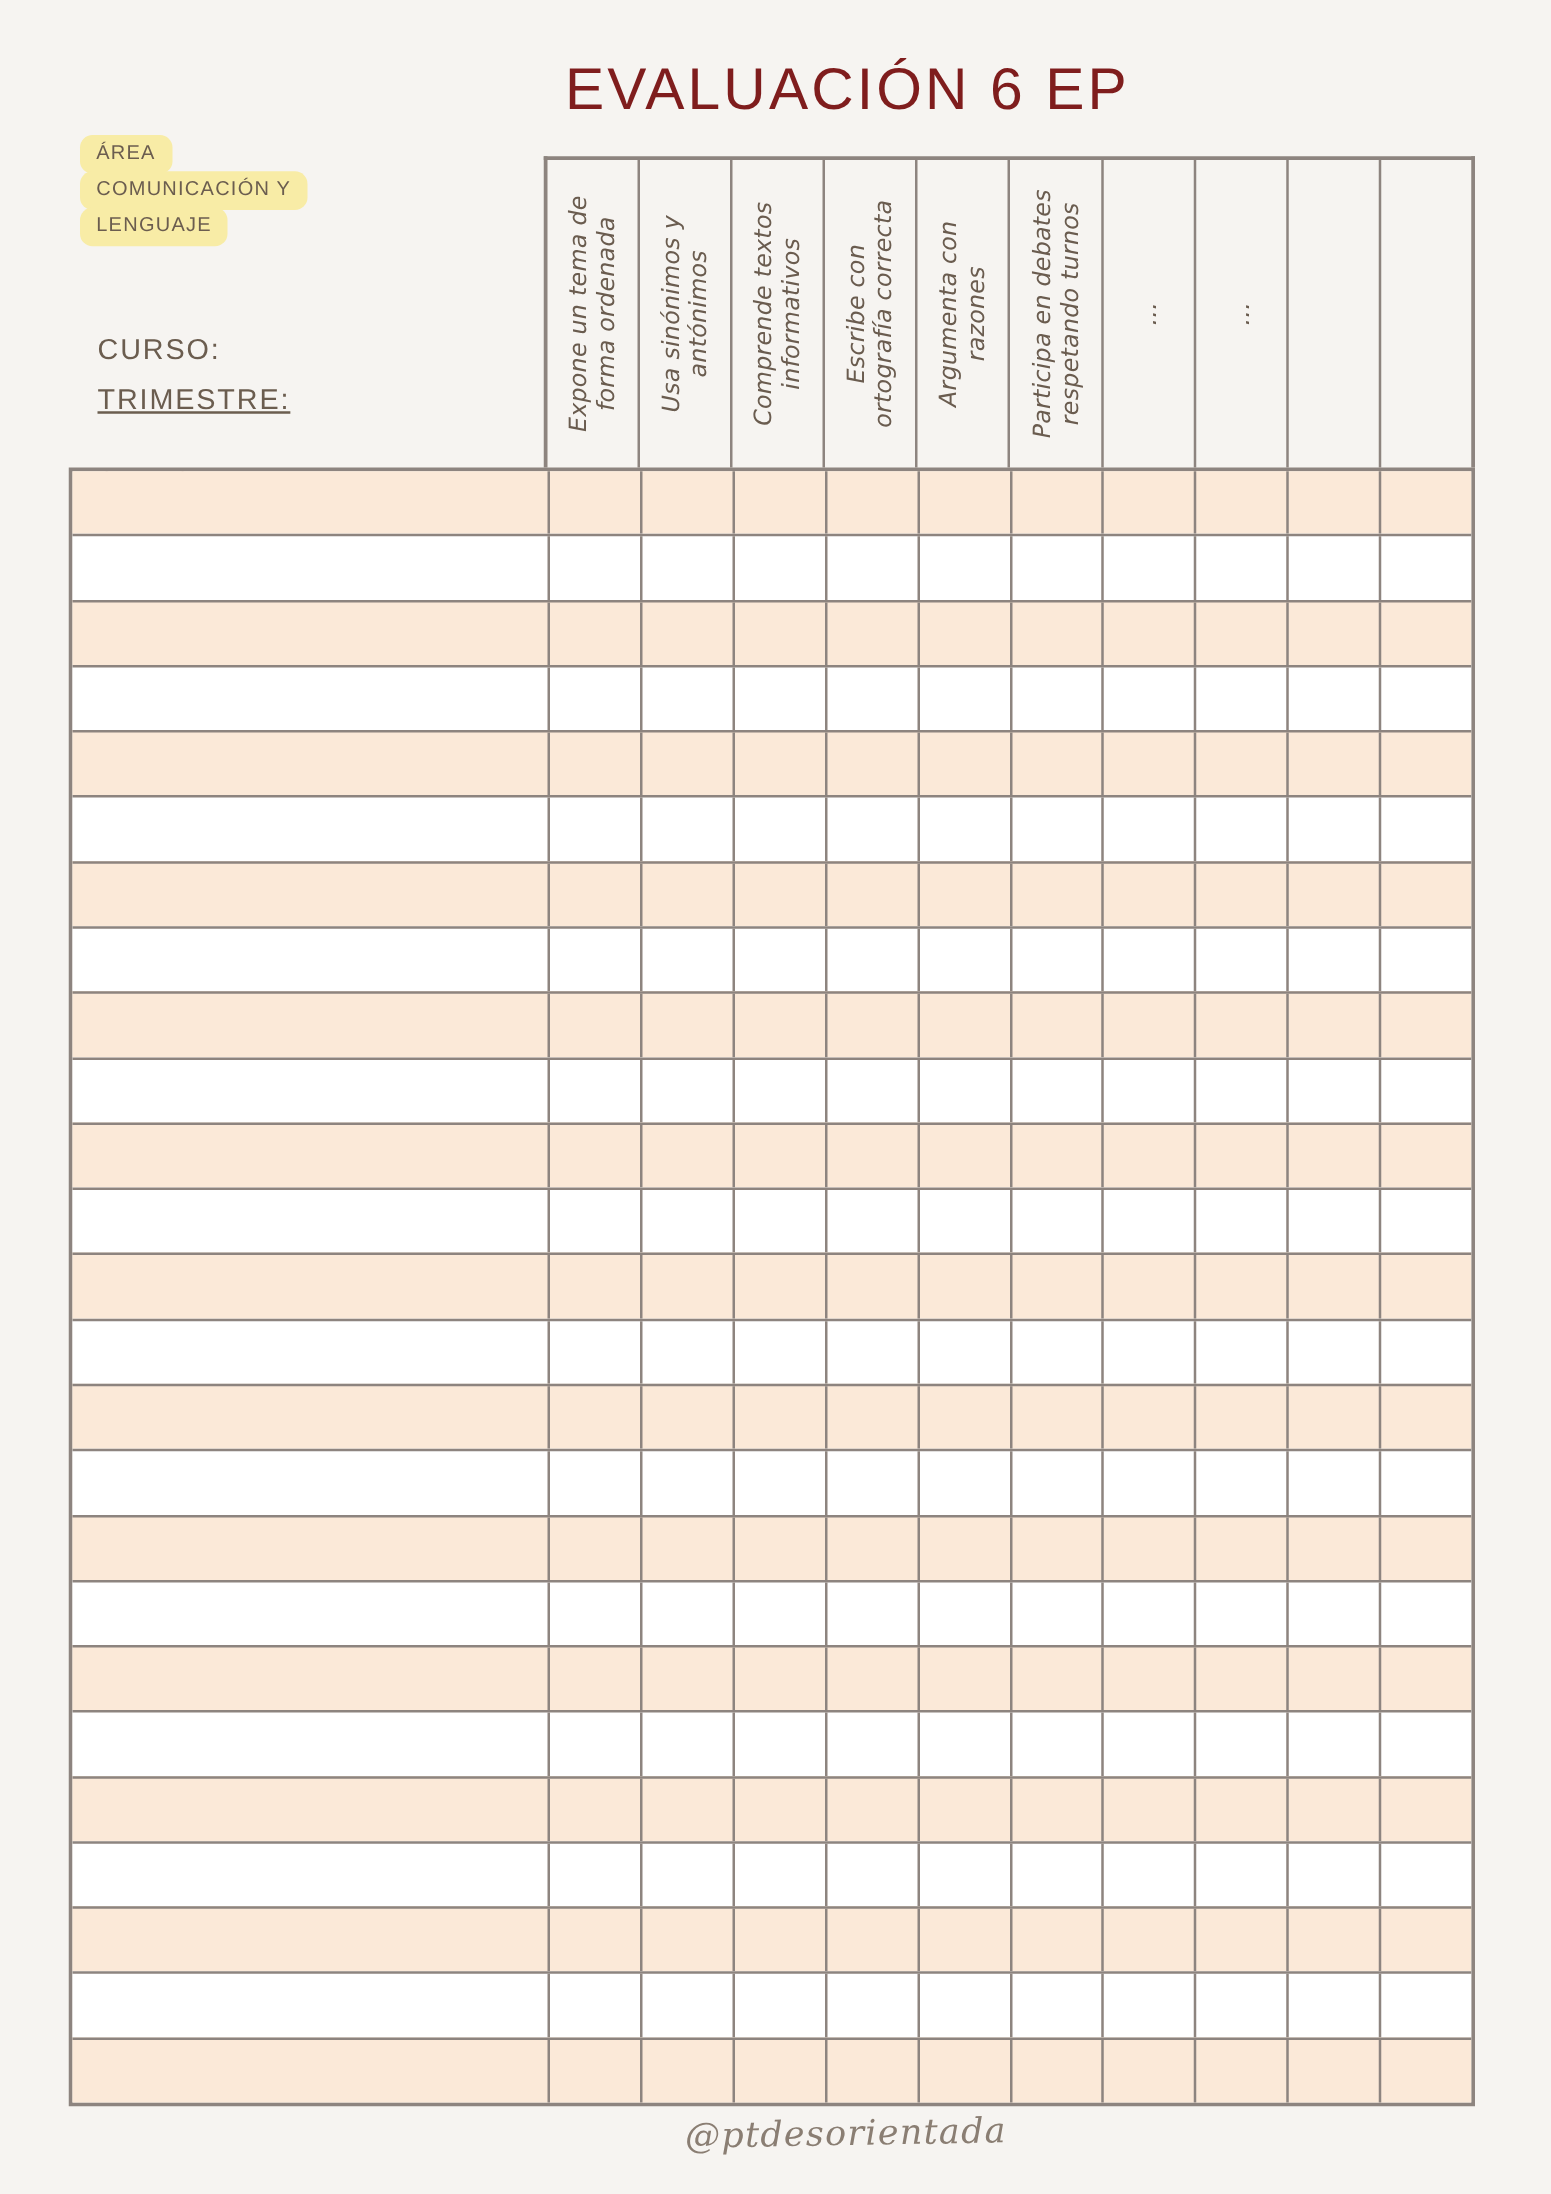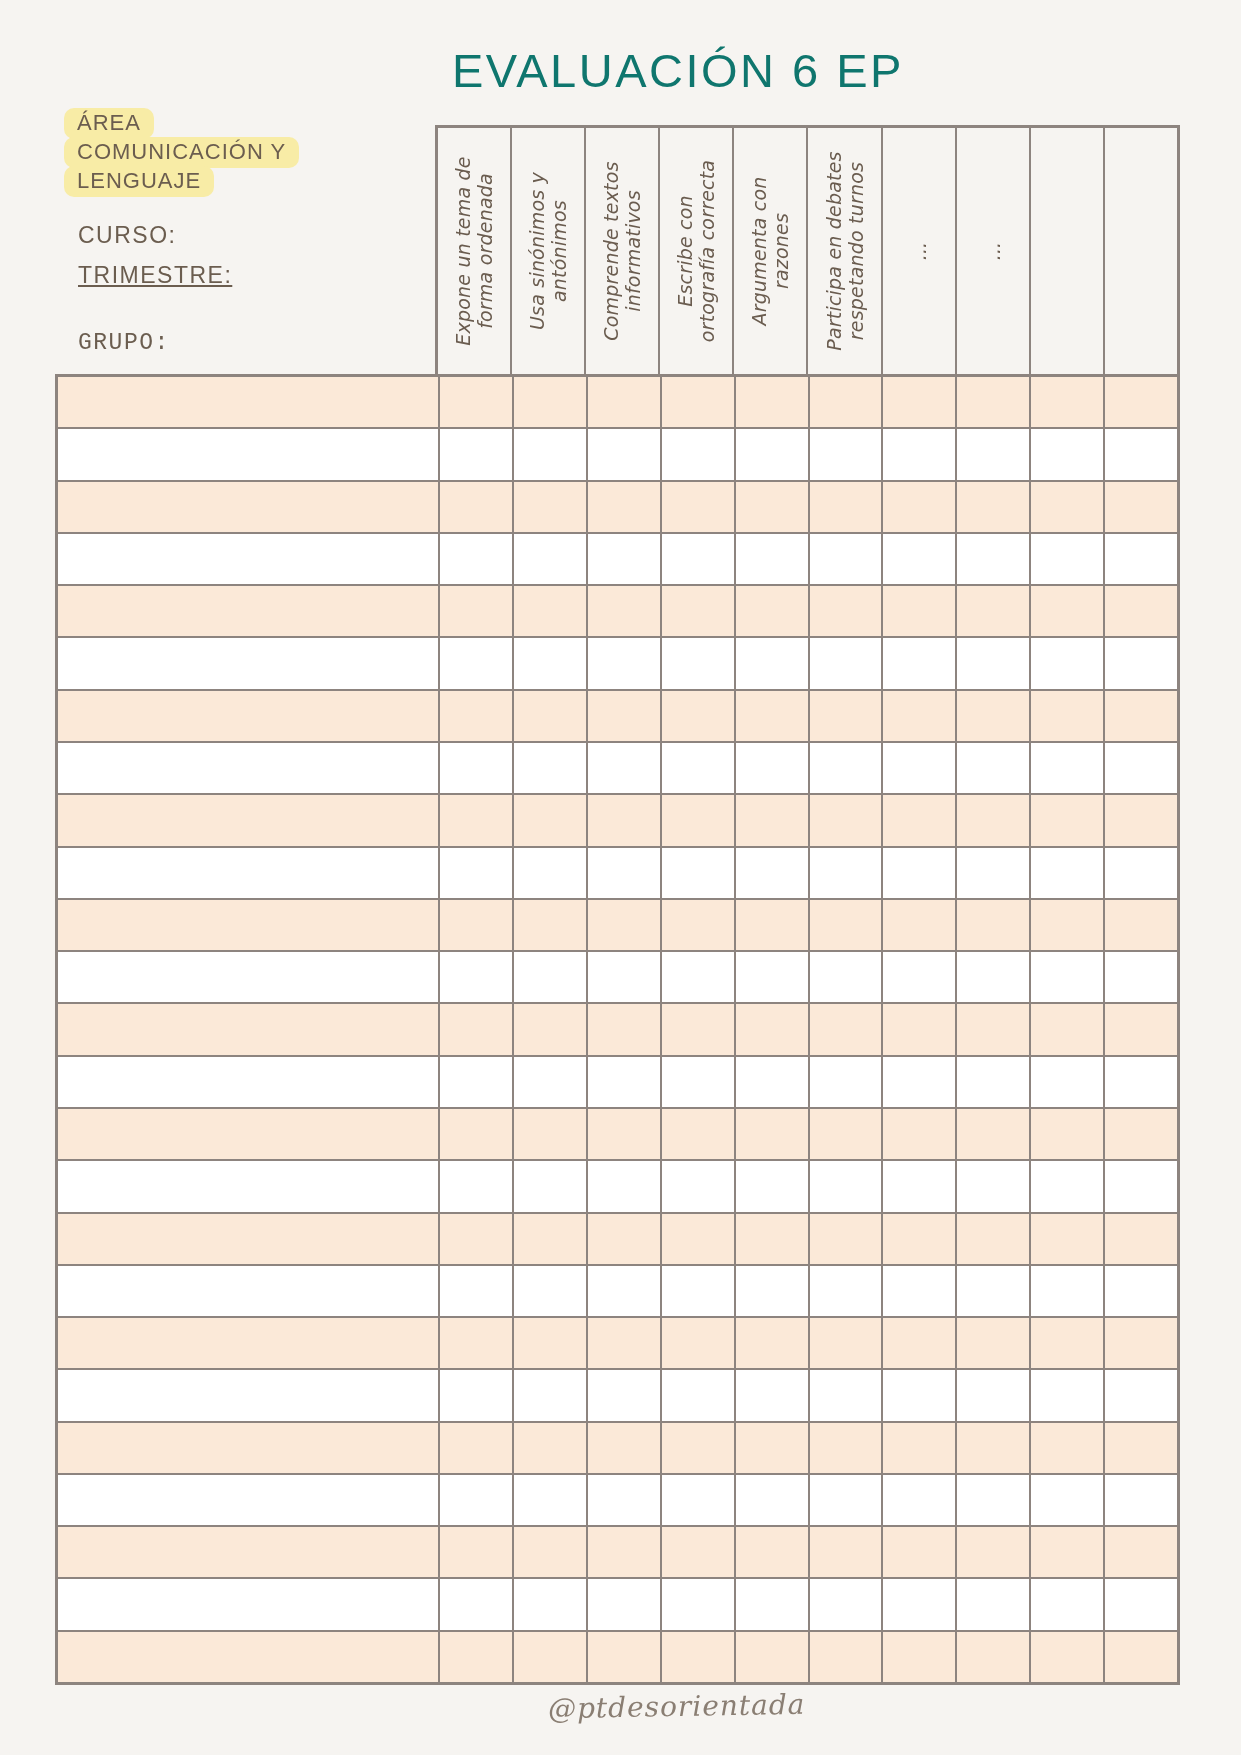--- a/index.html
+++ b/index.html
@@ -6,36 +6,36 @@
   .page {
     position:relative; width:1241px; height:1755px;
     background:#f6f4f1; overflow:hidden;
     font-family:"Liberation Sans", sans-serif;
   }
 
   
   .title {
     position:absolute; left:452px; top:46px;
     font-size:47px; line-height:1.05; letter-spacing:2.5px;
-    color:#0f766e; white-space:nowrap;
+    color:#7f1d1d; white-space:nowrap;
   }
 
   
   .area-block { position:absolute; left:64px; top:110px; }
   .hl-line {
     display:table; background:#f8eca6; color:#6b5d4f;
-    font-size:22px; line-height:24px; letter-spacing:1px;
+    font-size:16px; line-height:24px; letter-spacing:1px;
     padding:3px 13px 4px 13px; border-radius:10px; margin-top:-2px;
     white-space:nowrap;
   }
 
   
   .field {
     position:absolute; left:78px; color:#6b5d4f;
-    font-size:23px; letter-spacing:1.5px; line-height:1;
+    font-size:23px; letter-spacing:1.5px; line-height:1;margin-top:44px;
   }
   .field.f0 { top:224px; }
   .field.f1 { top:264px;text-decoration:underline; }
   .field.f2 { top:332px;font-family:Liberation Mono, monospace; }
 
   
   .criteria-header {
     position:absolute; left:435px; top:125px; width:745px; height:249px;
     display:flex; box-sizing:border-box;
     border:3px solid #8d847f; border-bottom:none;

